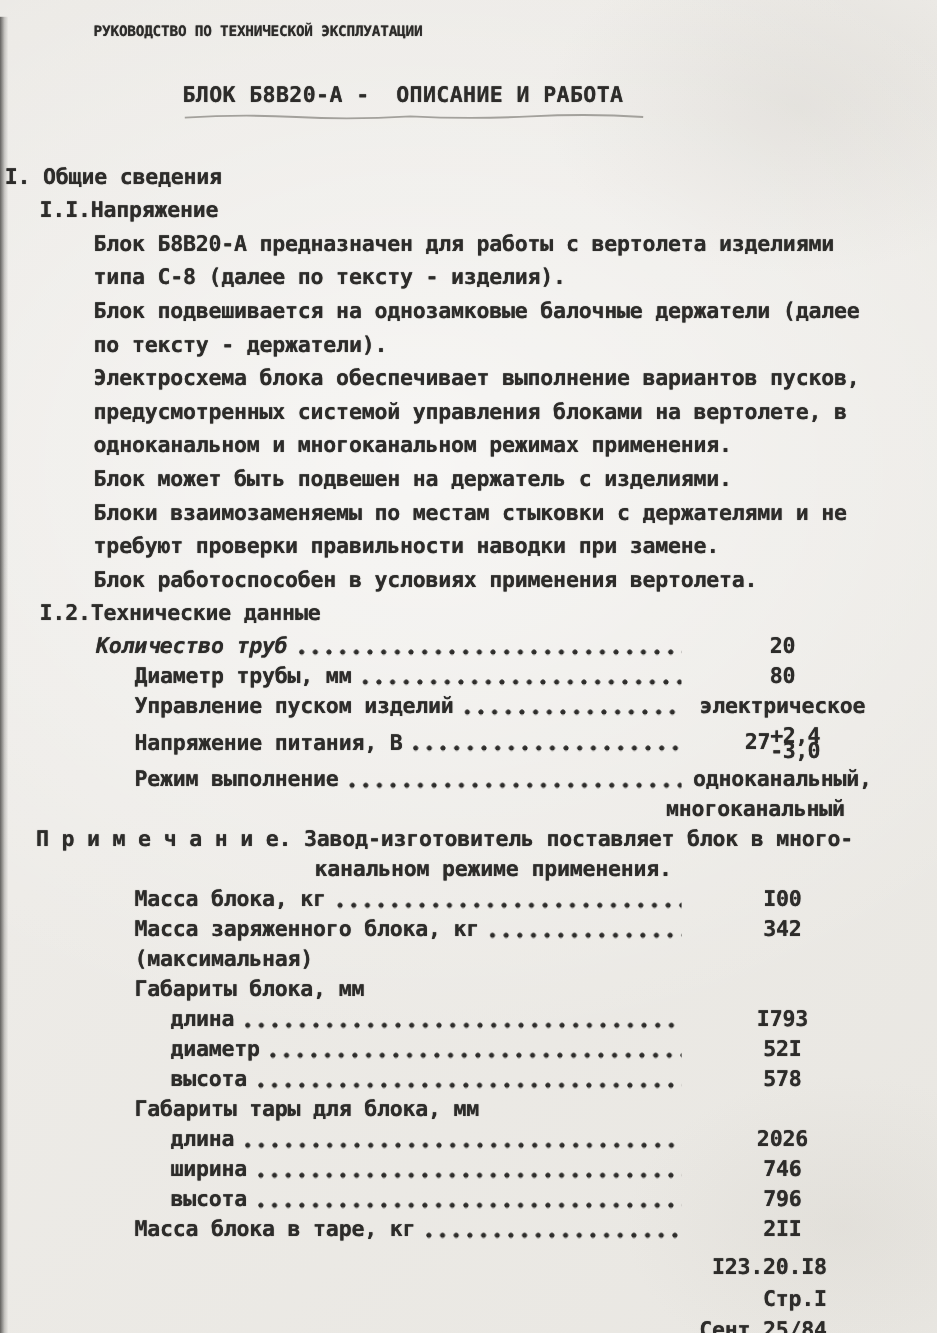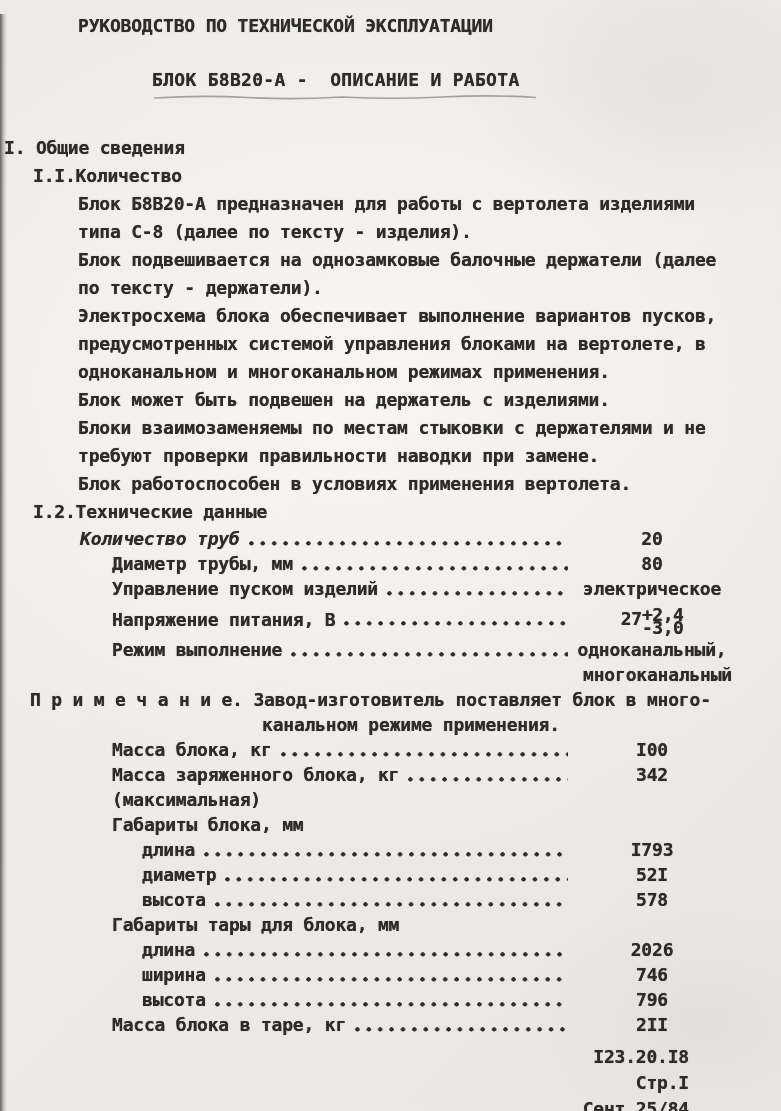--- a/index.html
+++ b/index.html
@@ -15,21 +15,21 @@
       radial-gradient(ellipse 260px 180px at 90% 92%, rgba(200,196,188,0.22), rgba(200,196,188,0) 70%),
       linear-gradient(135deg,#eceae6 0%,#edebe7 40%,#e9e7e2 100%);
   }
   .page{position:relative;width:781px;height:1111px;box-sizing:border-box;}
   .edge-shadow{
     position:absolute;left:0;top:0;bottom:0;width:7px;
     background:linear-gradient(to right,rgba(25,24,22,0.65),rgba(25,24,22,0.18) 55%,rgba(25,24,22,0));
   }
   .ink{ text-shadow:0 0 0.7px rgba(45,44,42,0.85); }
 
-  .title{margin:14px 0 0 78px;font-size:18px;line-height:24px;white-space:pre;}
+  .title{margin:14px 0 0 78px;font-size:12px;line-height:24px;white-space:pre;}
   .subtitle-wrap{margin:30px 0 0 152px;width:max-content;position:relative;}
   .subtitle{font-size:18px;line-height:24px;white-space:pre;letter-spacing:0.3px;}
   .squiggle{display:block;margin-top:1px;}
 
   .body-text{margin-top:32px;font-size:18px;line-height:28px;}
   .h-general{margin-left:4px;}
   .h-purpose{margin-left:33px;}
   .para-line{margin-left:78px;white-space:pre;}
   .h-tech{margin-left:33px;}
 
@@ -43,21 +43,21 @@
   .leader{
     flex:1 1 auto;height:5px;align-self:flex-end;
     margin:0 4px 5px 9px;
     background-image:radial-gradient(circle at 2.4px 2.4px,#2e2d2b 1.9px,rgba(0,0,0,0) 2.4px);
     background-size:11.4px 5px;background-repeat:repeat-x;
   }
   .row.tall .leader{align-self:center;margin-bottom:-8px;}
   .val{white-space:pre;}
   .val.box{min-width:160px;text-align:center;flex:0 0 auto;}
   .vstack{display:inline-flex;flex-direction:column;font-size:18px;line-height:13px;vertical-align:middle;transform:translateY(1px);letter-spacing:-0.5px;}
-  .value-only{text-align:right;margin-right:49px;white-space:pre;}
+  .value-only{text-align:right;margin-right:77px;white-space:pre;}
   .note-line1{margin-left:30px;white-space:pre;}
   .note-line2{margin-left:262px;white-space:pre;}
 
   .footer{position:absolute;top:1030px;right:92px;text-align:right;font-size:18px;line-height:26px;}
   .footer div{white-space:pre;}
 </style>
 </head>
 <body>
 
 <div class="page">
@@ -67,21 +67,21 @@
 
   <div class="subtitle-wrap">
     <span class="subtitle ink">БЛОК Б8В20-А -  ОПИСАНИЕ И РАБОТА</span>
     <svg class="squiggle" width="386" height="9" viewBox="0 0 386 9">
       <path d="M2,5 Q 50,2 95,4.5 T 190,4 Q 240,6.5 290,4 T 384,4.5" stroke="#a3a19c" stroke-width="1.6" fill="none"></path>
     </svg>
   </div>
 
   <div class="body-text">
     <div class="h-general ink">I. Общие сведения</div>
-    <div class="h-purpose ink">I.I.Количество</div>
+    <div class="h-purpose ink">I.I.Напряжение</div>
     <div id="paragraphs">
         <div>
           <div class="para-line ink">Блок Б8В20-А предназначен для работы с вертолета изделиями</div>
           <div class="para-line ink">типа С-8 (далее по тексту - изделия).</div>
         </div>
         <div>
           <div class="para-line ink">Блок подвешивается на однозамковые балочные держатели (далее</div>
           <div class="para-line ink">по тексту - держатели).</div>
         </div>
         <div>

